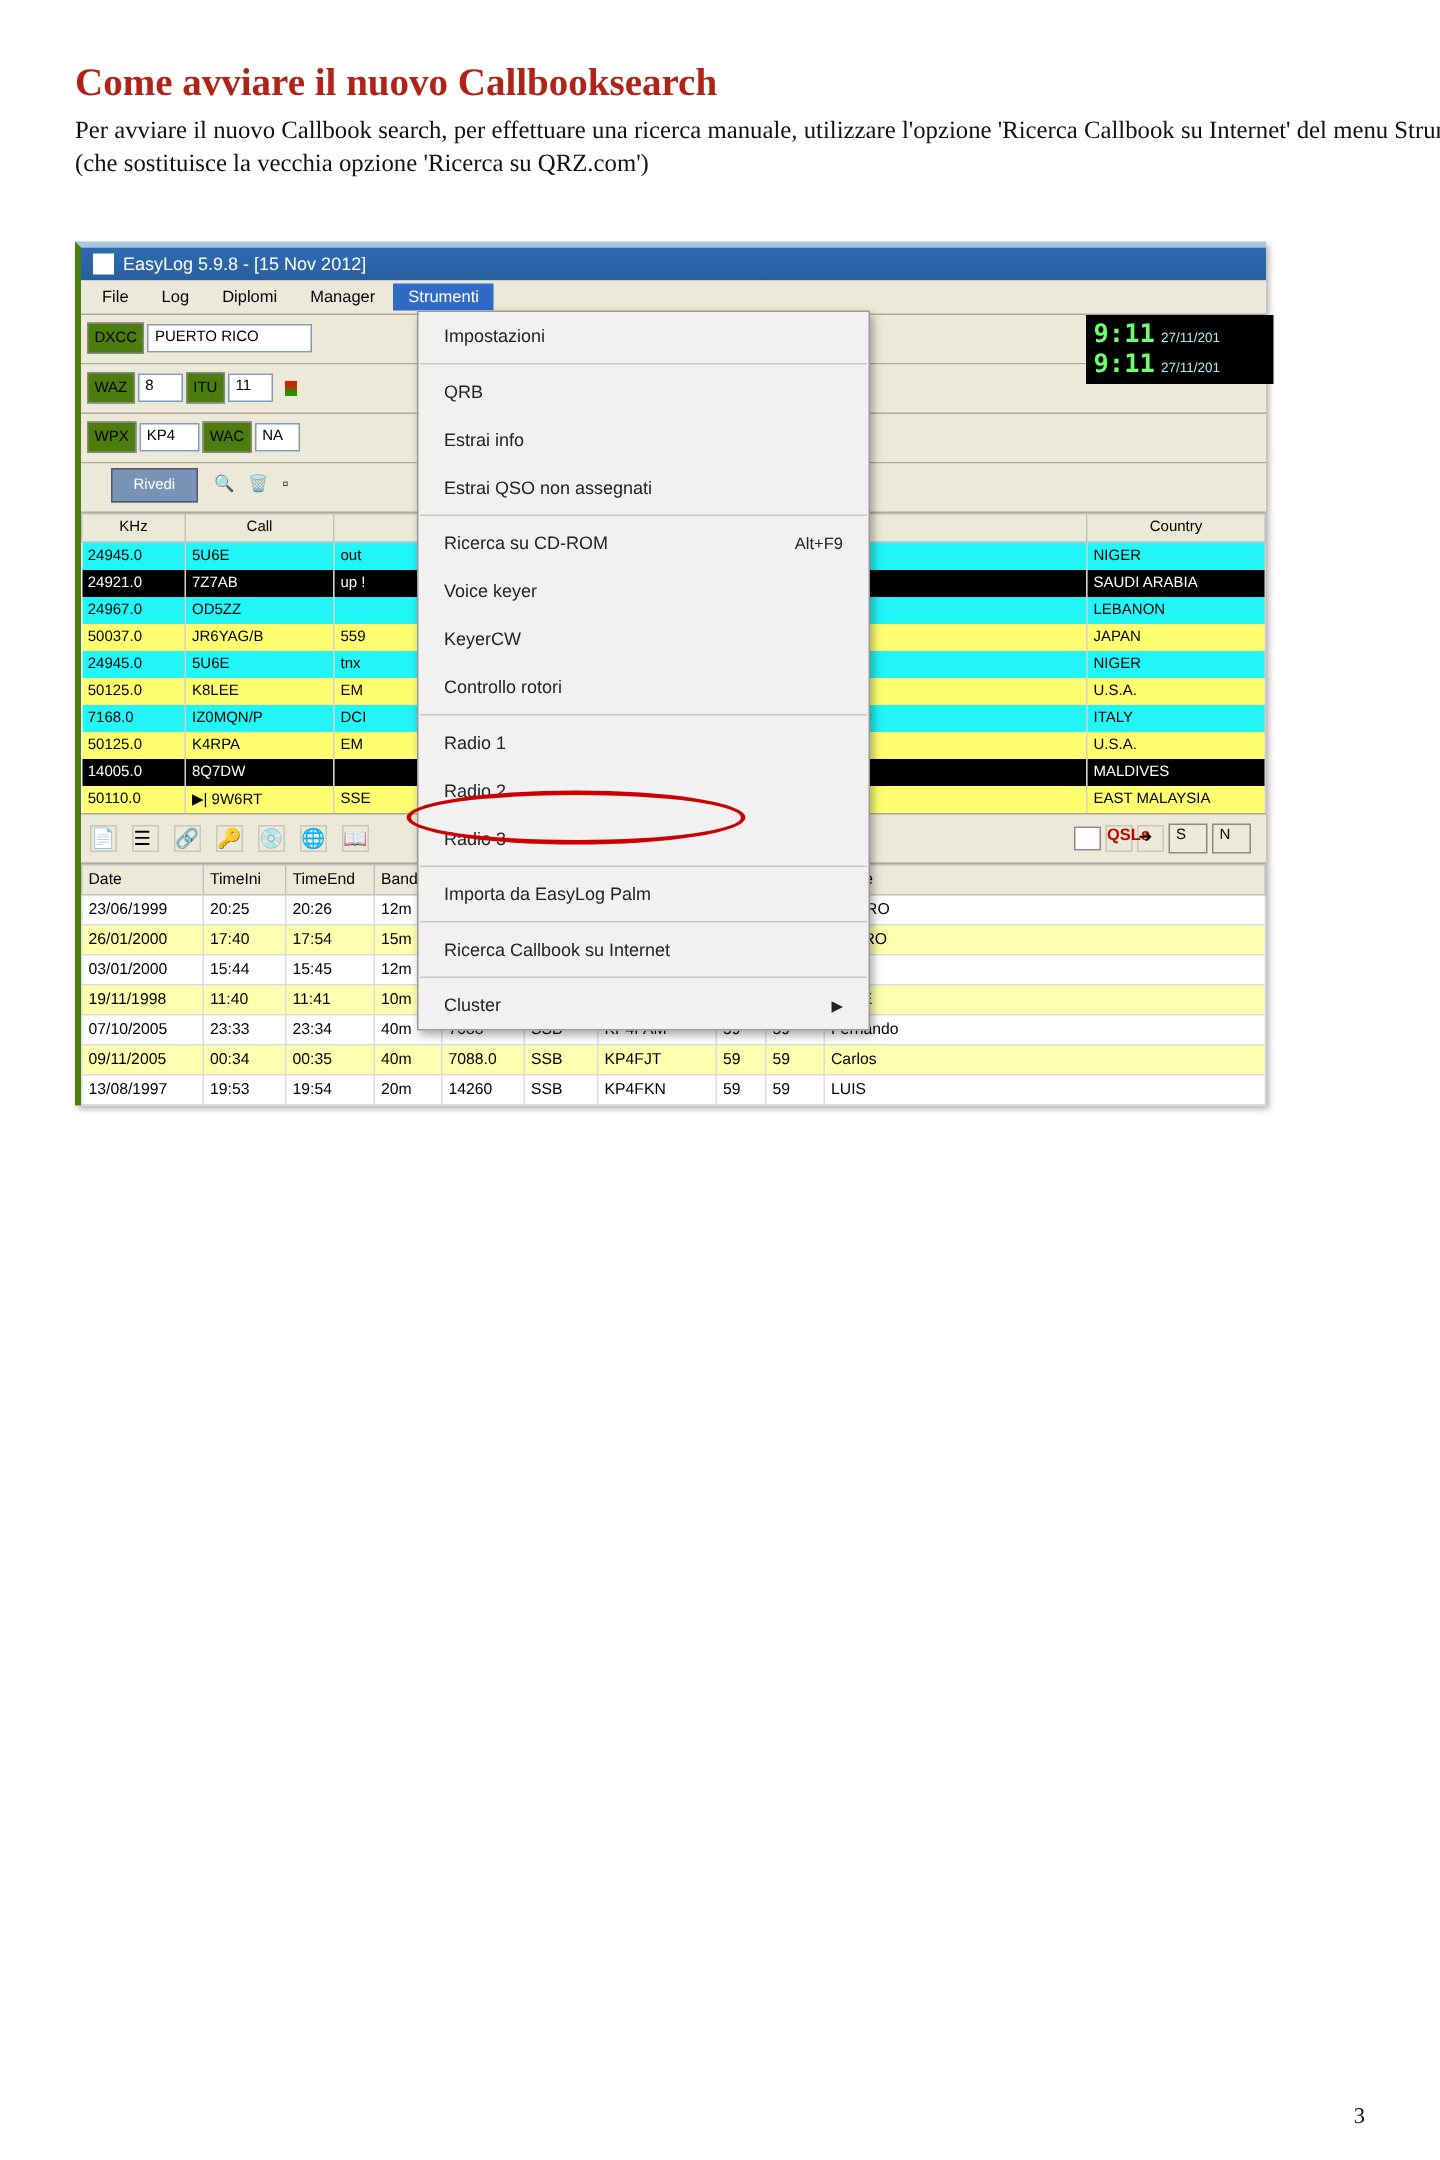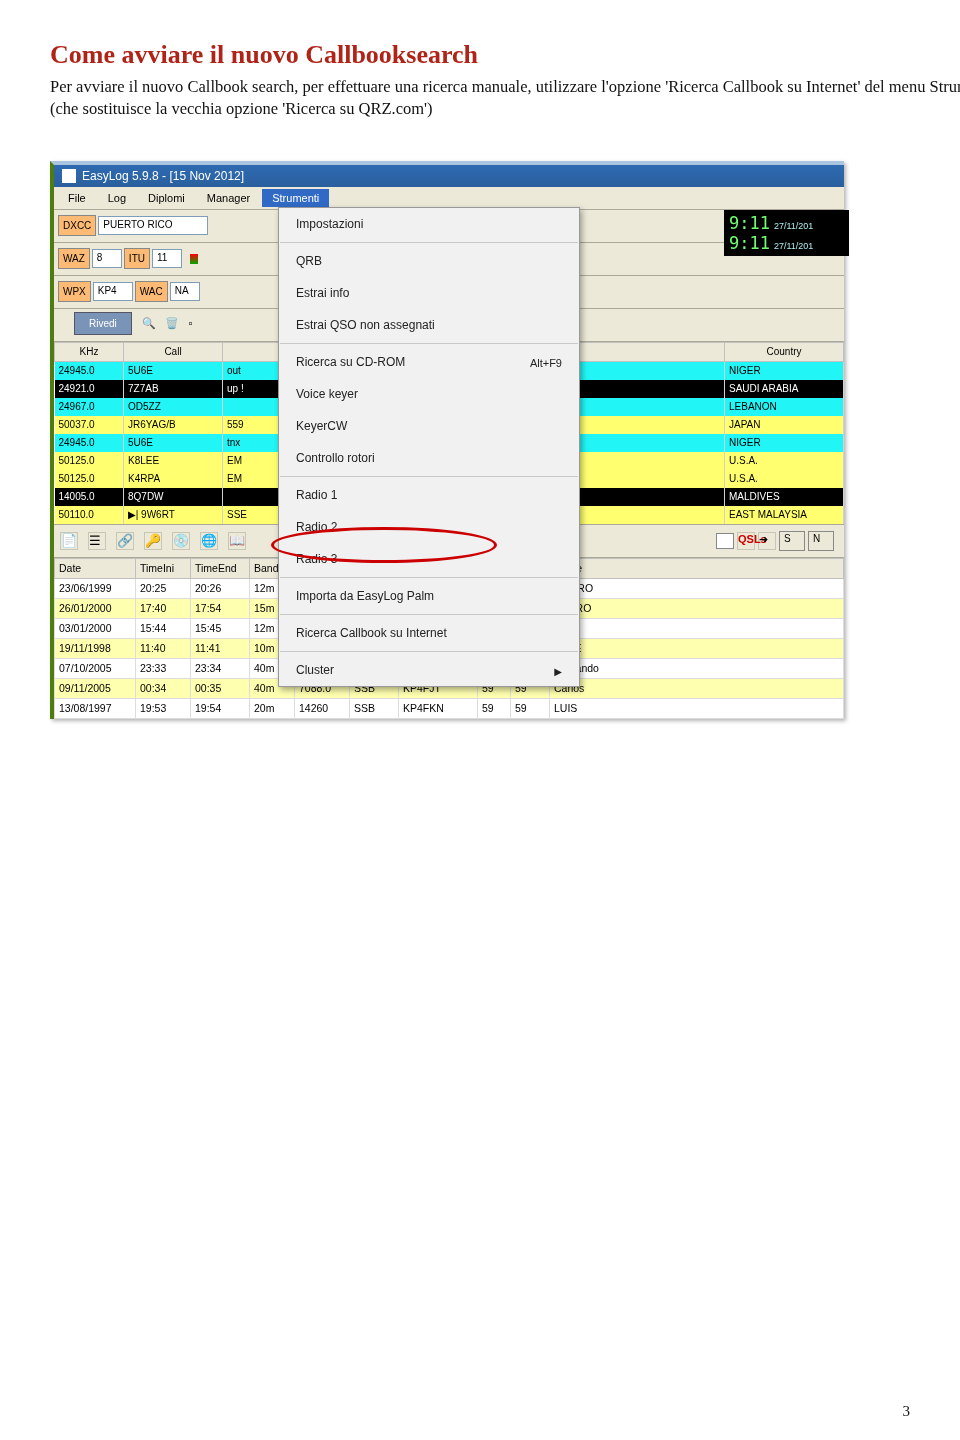--- a/index.html
+++ b/index.html
@@ -6,25 +6,25 @@
   .heading{color:#b02418;font-size:26px;font-weight:bold;margin-bottom:6px}
   .bodytext{color:#111;font-size:16.5px;line-height:1.35;font-family:"Palatino Linotype",Georgia,serif;margin-bottom:40px}
   .shot{border-top:4px solid #aac5e0;border-left:4px solid #4d7c0f;box-shadow:2px 2px 4px rgba(0,0,0,.3);width:790px;background:#fff;font-family:Tahoma,sans-serif;font-size:11px;color:#000;position:relative}
   .titlebar{background:linear-gradient(#2e6ab1,#2a5f9e);color:#fff;padding:4px 8px;font-size:12px;display:flex;align-items:center;gap:6px}
   .titlebar .ticon{width:14px;height:14px;background:#fff;display:inline-block}
   .menubar{background:#ece9d8;padding:2px 4px;display:flex;gap:2px;border-bottom:1px solid #aca899}
   .menubar span{padding:3px 10px;cursor:default}
   .menubar span.open{background:#316ac5;color:#fff}
   .toolbar{background:#ece9d8;padding:3px 4px;display:flex;align-items:center;gap:2px;border-bottom:1px solid #aca899;font-size:11px;height:26px}
   .toolbar2{background:#ece9d8;padding:3px 20px;border-bottom:1px solid #aca899;height:26px;position:relative}
-  .btn{display:inline-block;background:#fdba74;border:1px solid #888;padding:2px 4px;height:15px;line-height:15px;font-size:10px}
+  .btn{display:inline-block;background:#4d7c0f;border:1px solid #888;padding:2px 4px;height:15px;line-height:15px;font-size:10px}
   .tx{display:inline-block;background:#fff;border:1px solid #7f9db9;padding:2px 4px;height:13px;font-size:10px}
   .clkpanel{position:absolute;right:-5px;top:0;width:115px;background:#000;padding:3px 5px}
   .clkline{display:flex;align-items:baseline;gap:4px}
-  .clkbig{color:#6fff6f;font-family:monospace;font-size:17px;font-weight:normal}
+  .clkbig{color:#6fff6f;font-family:monospace;font-size:17px;font-weight:bold}
   .clksm{color:#aee;font-size:9px}
   .grid{width:100%;border-collapse:collapse;font-size:10px}
   .grid th{background:#ece9d8;border:1px solid #c0c0c0;text-align:center;padding:2px 4px;font-weight:normal;height:14px}
   .grid td{border-right:1px solid #d0d0d0;padding:2px 4px;height:14px}
   .rcyn{background:#22f5f5}
   .rblu{background:#000000;color:#fff}
   .ryel{background:#ffff70}
   .iconbar{background:#ece9d8;padding:5px 6px;border-top:1px solid #aca899;border-bottom:1px solid #aca899;display:flex;gap:10px;align-items:center;height:22px;font-size:13px;position:relative}
   .iconbar span{display:inline-block;width:16px;height:16px;border:1px solid rgba(0,0,0,.15)}
   .qslbox{position:absolute;right:10px;display:flex;align-items:center;gap:3px;font-size:11px}
@@ -193,20 +193,26 @@
           <td>5U6E</td>
           <td>tnx</td>
           <td>NIGER</td>
         </tr>
         <tr class="ryel">
           <td>50125.0</td>
           <td>K8LEE</td>
           <td>EM</td>
           <td>U.S.A.</td>
         </tr>
+        <tr class="rcyn">
+          <td>7168.0</td>
+          <td>IZ0MQN/P</td>
+          <td>DCI</td>
+          <td>ITALY</td>
+        </tr>
         <tr class="ryel">
           <td>50125.0</td>
           <td>K4RPA</td>
           <td>EM</td>
           <td>U.S.A.</td>
         </tr>
         <tr class="rblu">
           <td>14005.0</td>
           <td>8Q7DW</td>
           <td></td>

